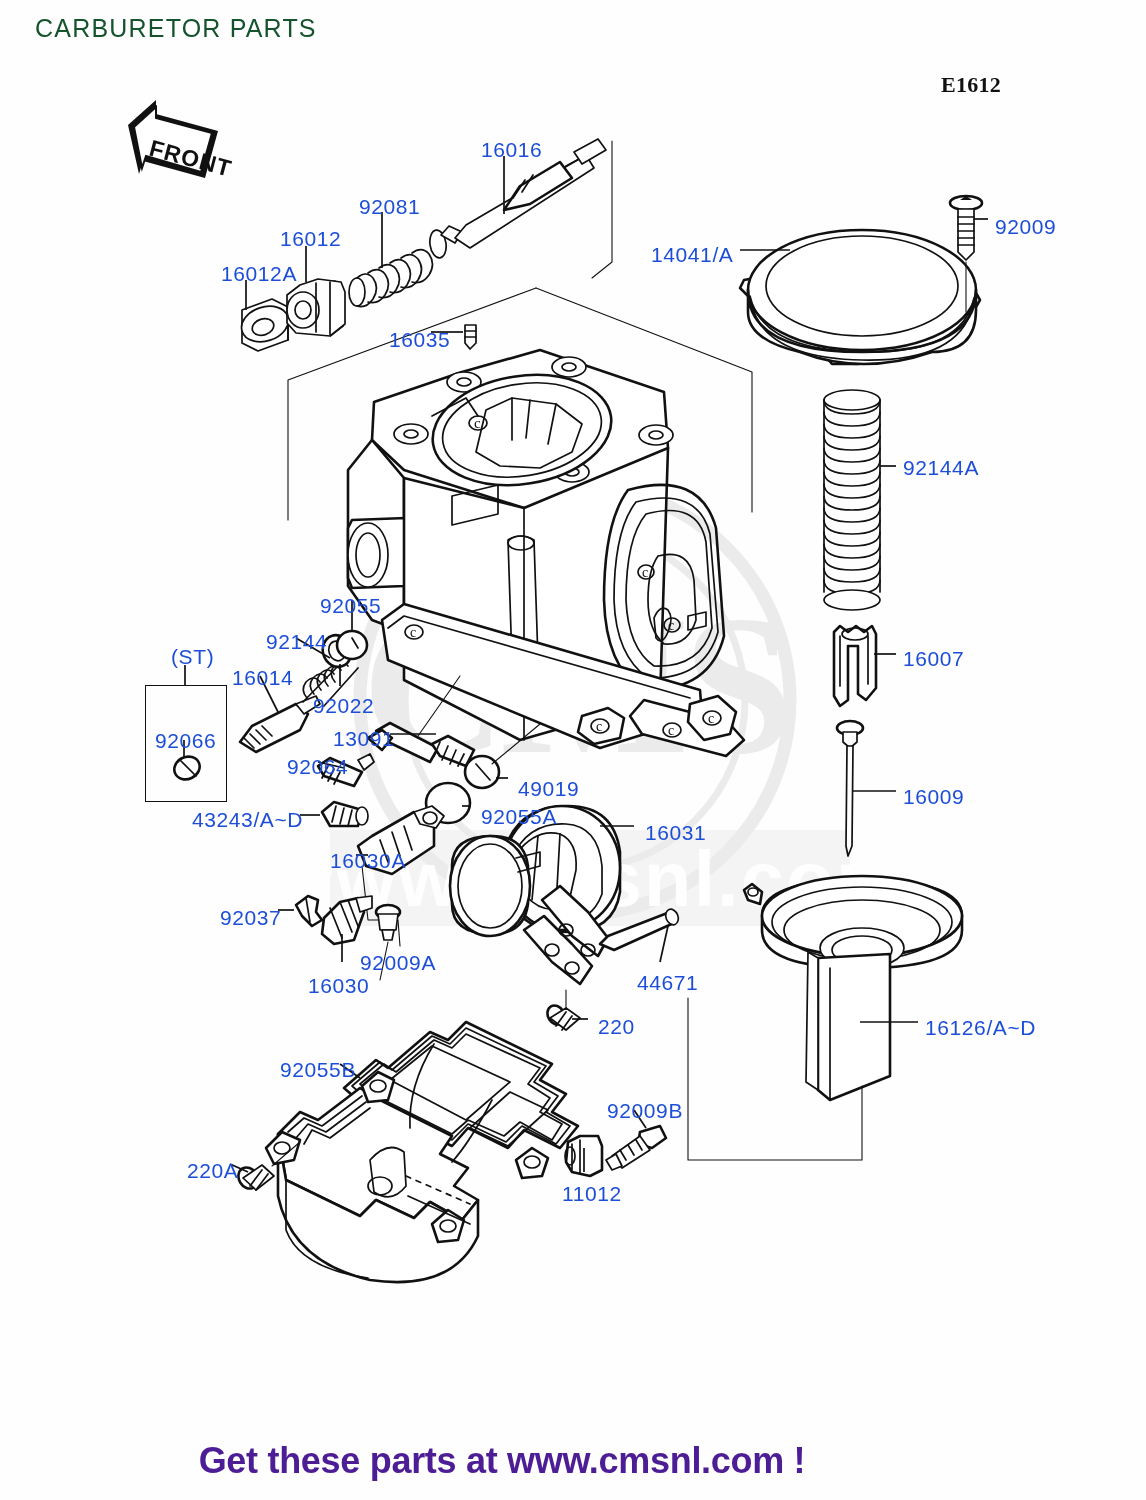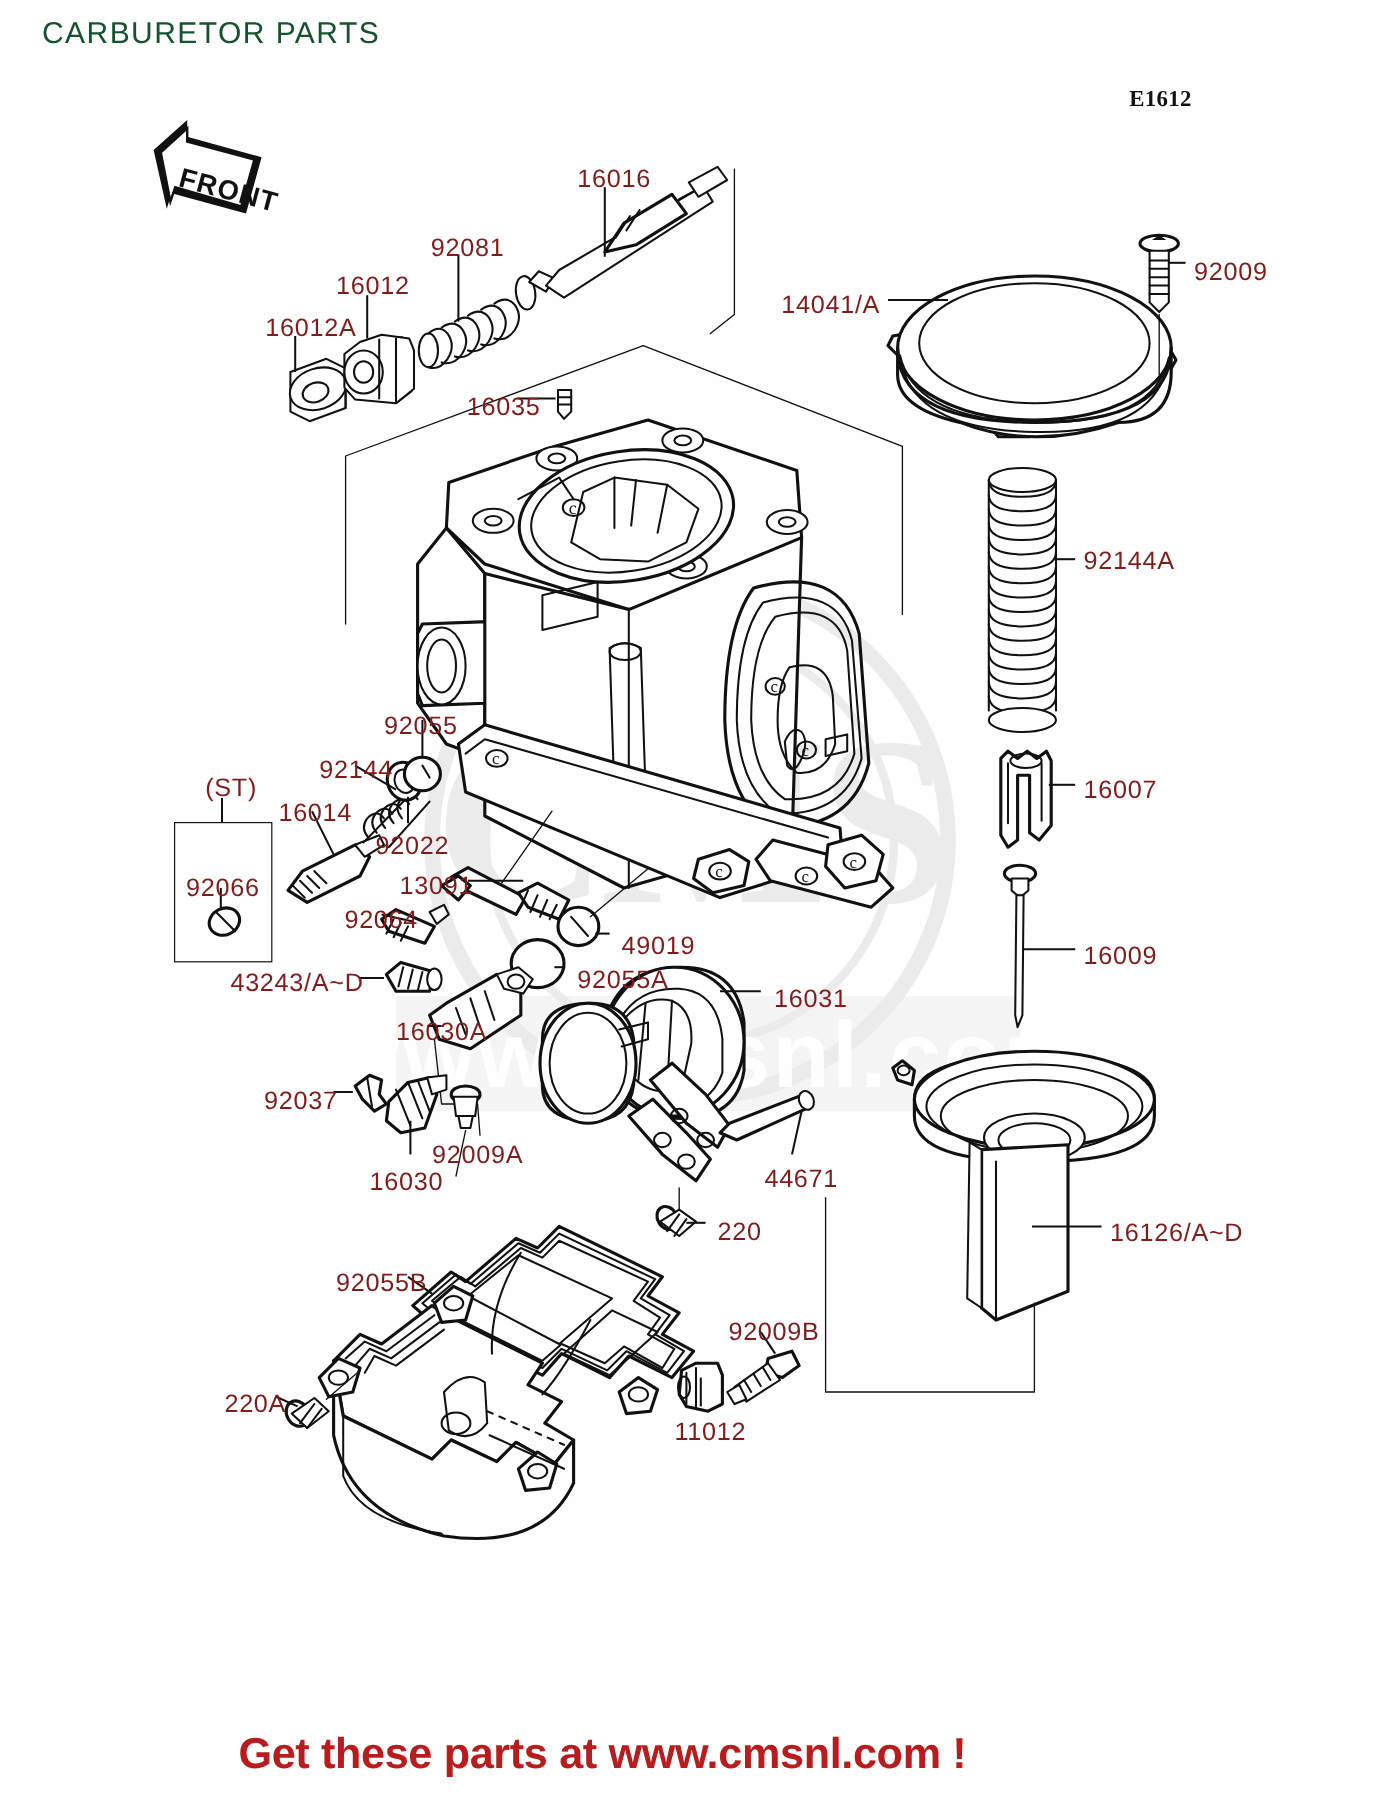--- a/index.html
+++ b/index.html
@@ -10,33 +10,33 @@
   }
 
   .page-title{
     position:absolute;left:35px;top:14px;
     font-size:25px;letter-spacing:1.2px;color:#14532d;font-weight:400;
     white-space:nowrap;
   }
   .diagram-code{
     position:absolute;left:941px;top:72px;
     font-family:"Liberation Serif","DejaVu Serif",serif;
-    font-size:19px;font-weight:700;color:#111;letter-spacing:0.3px;
+    font-size:22px;font-weight:700;color:#111;letter-spacing:0.3px;
   }
   .footer-cta{
     position:absolute;left:0;top:1440px;width:1004px;text-align:center;
-    font-size:36px;font-weight:700;color:#b91c1c;letter-spacing:-0.3px;
+    font-size:36px;font-weight:700;color:#4c1d95;letter-spacing:-0.3px;
   }
 
   
   #art{position:absolute;left:0;top:0;width:1146px;height:1500px;}
 
   
   .lbl{
-    position:absolute;font-size:21px;color:#7f1d1d;white-space:nowrap;
+    position:absolute;font-size:21px;color:#1d4ed8;white-space:nowrap;
     letter-spacing:0.6px;font-weight:400;
   }
   .lead{position:absolute;background:#111;}
 
   .st-box{
     position:absolute;border:1.5px solid #111;background:transparent;
   }
 </style>
 </head>
 <body>

